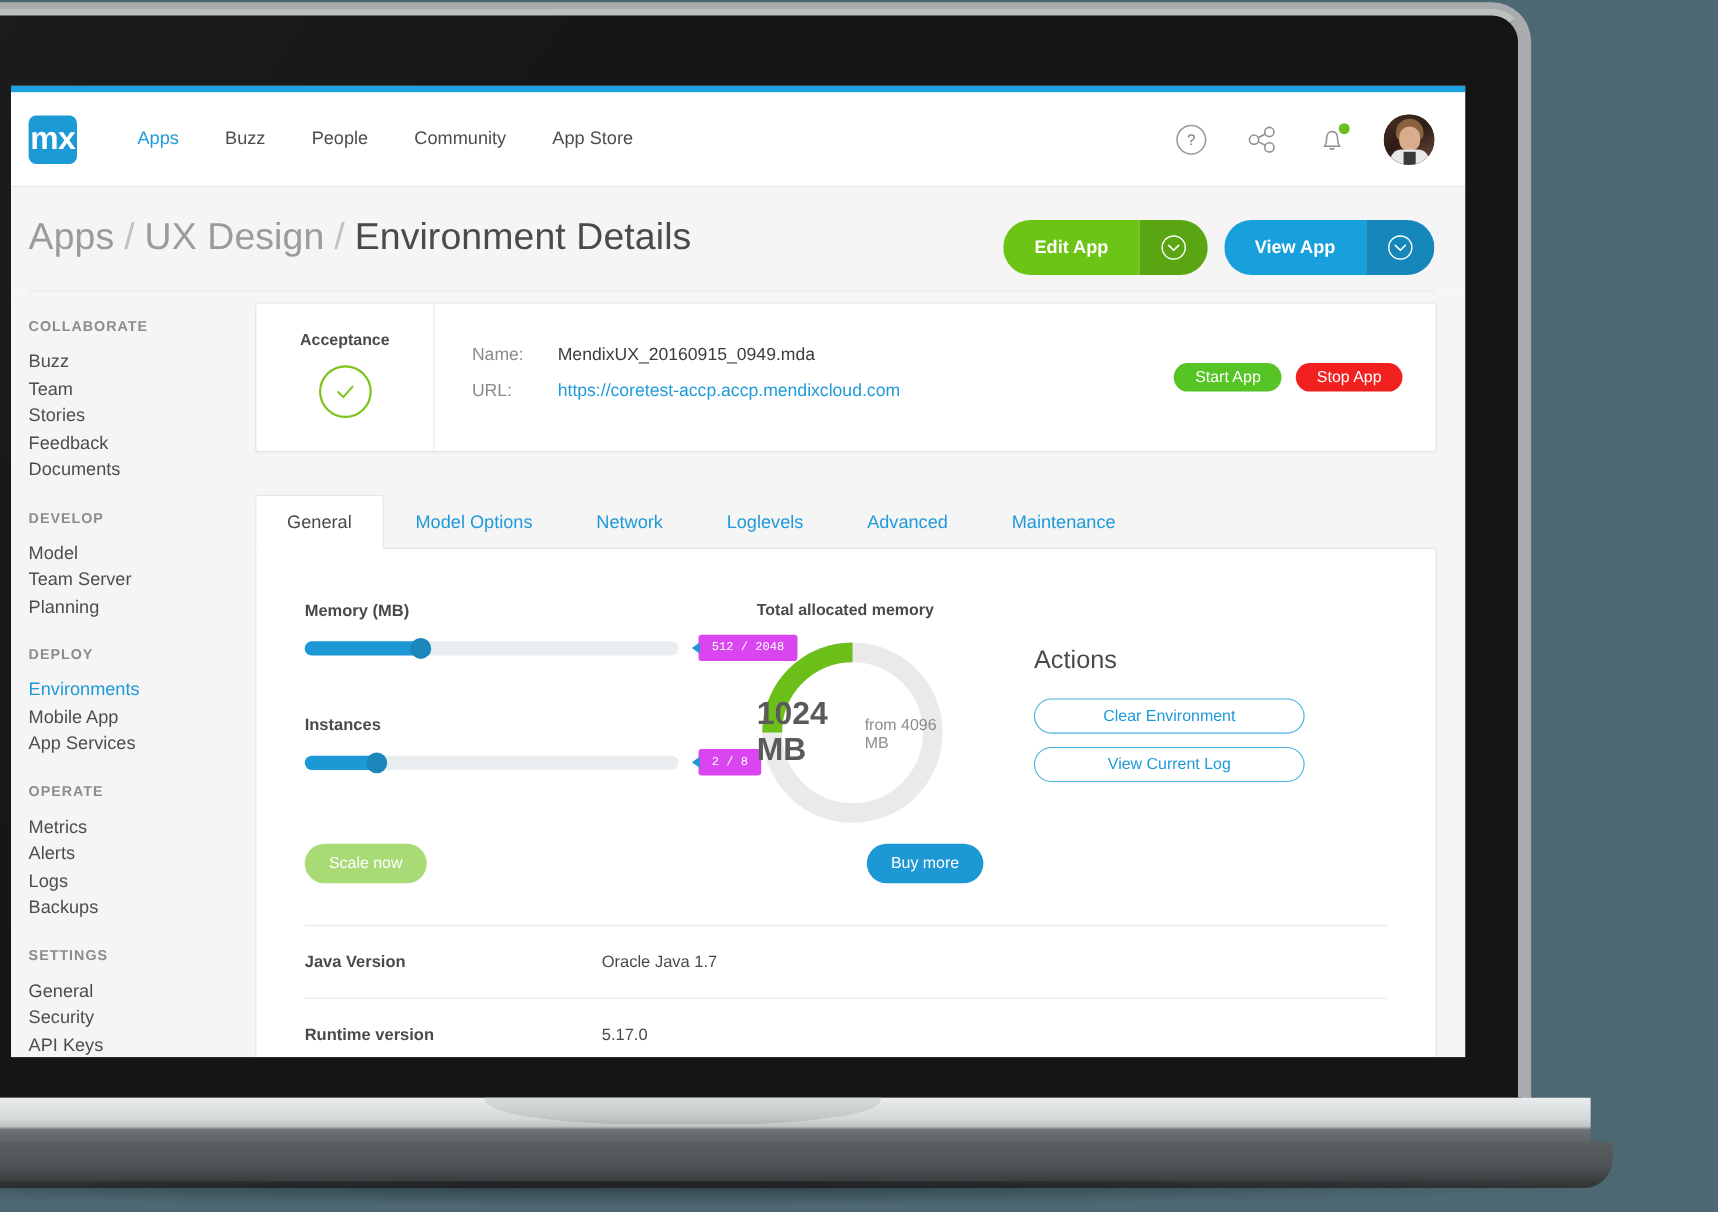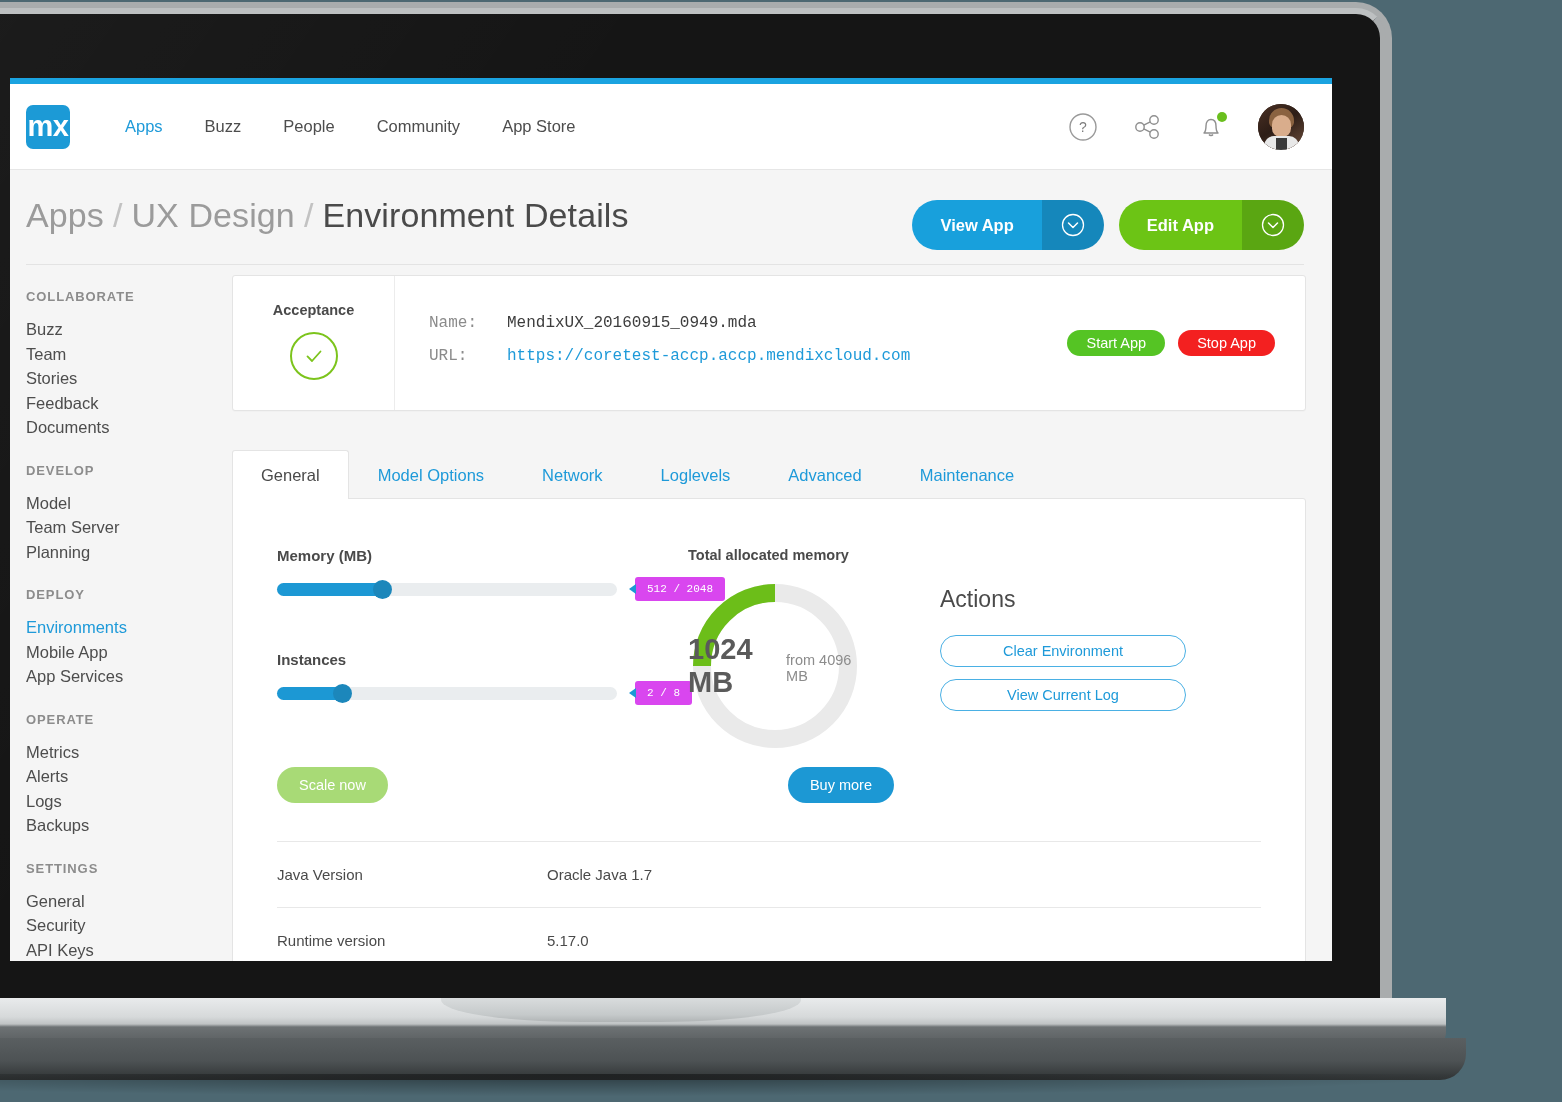--- a/index.html
+++ b/index.html
@@ -153,21 +153,21 @@
     width: 162px; flex: none; border-right: 1px solid #ececec;
     display: flex; flex-direction: column; align-items: center;
     padding-top: 26px;
   }
   .status-label { font-size: 14.5px; font-weight: bold; color: #4a4a4a; margin-bottom: 14px; }
   .check-circle {
     width: 48px; height: 48px; border-radius: 50%;
     border: 2px solid #7cc41c;
     display: flex; align-items: center; justify-content: center;
   }
-  .status-mid { flex: 1; padding: 38px 0 0 34px; font-family: Liberation Mono, monospace; }
+  .status-mid { flex: 1; padding: 38px 0 0 34px; }
   .info-row { display: flex; margin-bottom: 15px; font-size: 16px; }
   .info-key { width: 78px; flex: none; color: #8b8b8b; }
   .info-val { color: #3d3d3d; }
   .info-val.link { color: #1e9ad9; }
   .status-right { display: flex; align-items: center; gap: 13px; padding-right: 30px; }
   .pill-btn {
     border: none; border-radius: 22px; color: #fff;
     font-size: 14.5px; padding: 0 19px; height: 26px;
     font-family: inherit; cursor: pointer;
   }
@@ -245,21 +245,21 @@
     font-size: 14.5px; height: 36px; padding: 0 22px; font-family: inherit; cursor: pointer;
   }
   .buy-btn {
     background: #1c98d4; color: #fff; border: none; border-radius: 22px;
     font-size: 14.5px; height: 36px; padding: 0 22px; font-family: inherit;
     margin-left: 400px; cursor: pointer;
   }
 
   .hr-row { height: 1px; background: #e8e8e8; margin: 38px 44px 0 44px; }
   .kv-row { display: flex; padding: 24px 44px 24px 44px; font-size: 15px; }
-  .kv-key { width: 270px; flex: none; font-weight: normal; color: #4a4a4a; }
+  .kv-key { width: 270px; flex: none; font-weight: bold; color: #4a4a4a; }
   .kv-val { color: #4a4a4a; }
 </style>
 </head>
 <body>
 
 <div id="scene">
 
   <div class="laptop-lid">
     <div class="lid-sheen"></div>
   </div>
@@ -315,31 +315,31 @@
         </div>
       </div>
     </div>
 
     <div class="crumbbar">
       <div class="crumb">
         <span>Apps</span><span class="sep">/</span><span>UX Design</span><span class="sep">/</span><span class="current">Environment Details</span>
       </div>
 
       <div class="crumb-actions">
-        <div class="split-btn blue">
-          <div class="main">View App</div>
+        <div class="split-btn green">
+          <div class="main">Edit App</div>
           <div class="drop">
             <svg width="28" height="28" viewBox="0 0 28 28">
               <circle cx="14" cy="14" r="10.5" fill="none" stroke="#ffffff" stroke-width="1.3"></circle>
               <path d="M9.5 12 L14 16.5 L18.5 12" fill="none" stroke="#ffffff" stroke-width="1.5" stroke-linecap="round" stroke-linejoin="round"></path>
             </svg>
           </div>
         </div>
-        <div class="split-btn green">
-          <div class="main">Edit App</div>
+        <div class="split-btn blue">
+          <div class="main">View App</div>
           <div class="drop">
             <svg width="28" height="28" viewBox="0 0 28 28">
               <circle cx="14" cy="14" r="10.5" fill="none" stroke="#ffffff" stroke-width="1.3"></circle>
               <path d="M9.5 12 L14 16.5 L18.5 12" fill="none" stroke="#ffffff" stroke-width="1.5" stroke-linecap="round" stroke-linejoin="round"></path>
             </svg>
           </div>
         </div>
       </div>
     </div>
     <div style="background:#f5f5f5;">

